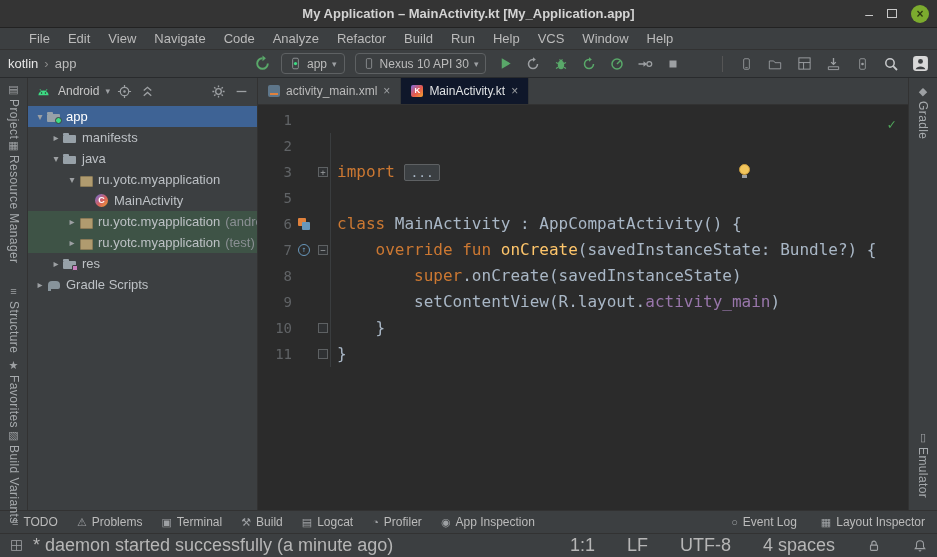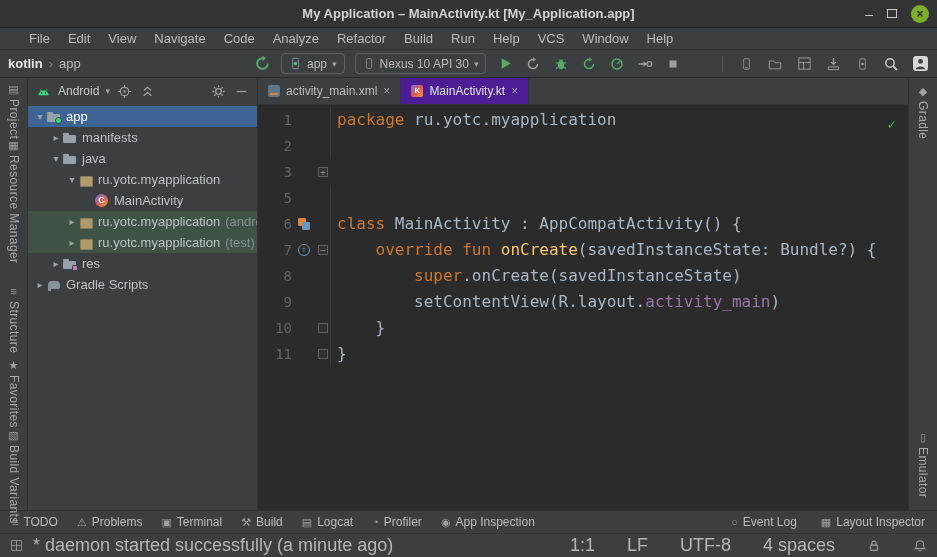--- a/index.html
+++ b/index.html
@@ -15,21 +15,21 @@
   .max-box { width:10px; height:9px; border:1px solid #c9c9c9; display:inline-block; }
   .close-btn { width:18px; height:18px; border-radius:50%; background:#7cab2e; color:#2d3a12; font-size:12px; font-weight:bold; display:flex; align-items:center; justify-content:center; }
 
   
   .menubar { height:22px; background:#3c3f41; border-bottom:1px solid #323232; display:flex; align-items:center; padding-left:20px; }
   .menu-item { padding:0 9px; font-size:13px; color:#bbb; }
 
   
   .toolbar { height:28px; background:#3c3f41; border-bottom:1px solid #292b2d; display:flex; align-items:center; padding:0 8px; }
   .crumbs { width:245px; flex:none; display:flex; align-items:center; gap:6px; font-size:13px; }
-  .crumb-root { font-weight:bold; color:#e6e6e6; }
+  .crumb-root { font-weight:normal; color:#e6e6e6; }
   .crumb-sep { color:#8a8a8a; }
   .crumb-cur { color:#bbb; }
   .tgroup { display:flex; align-items:center; gap:10px; }
   .tgroup.right { margin-left:auto; gap:11px; }
   .tico { width:18px; height:18px; display:flex; align-items:center; justify-content:center; flex:none; }
   .combo { height:21px; border:1px solid #5e6163; border-radius:4px; display:flex; align-items:center; gap:5px; padding:0 7px; font-size:12px; color:#bbb; background:#3c3f41; }
   .caret { color:#9da0a3; font-size:9px; }
   .tsep { width:1px; height:16px; background:#555; margin:0 3px; }
 
   
@@ -66,21 +66,21 @@
   .ic-kotlin-class { width:14px; height:14px; }
   .ic-kotlin-class::before { content:'C'; position:absolute; left:0; top:0; width:13px; height:13px; border-radius:50%;
     background:linear-gradient(135deg,#6c6fe0 0%,#d8605c 55%,#efa32f 100%); color:#fff; font:bold 9px/13px "Liberation Sans",sans-serif; text-align:center; }
   .ic-gradle::before { content:''; position:absolute; left:1px; top:3px; width:12px; height:8px; background:#87939a; border-radius:4px 4px 2px 2px; }
   .ic-gradle::after { content:''; position:absolute; left:1px; top:9px; width:3px; height:4px; background:#87939a; }
 
   
   .editor-area { flex:1; min-width:0; display:flex; flex-direction:column; background:#2b2b2b; }
   .tabs { height:27px; flex:none; background:#3c3f41; border-bottom:1px solid #323232; display:flex; align-items:stretch; }
   .tab { display:flex; align-items:center; gap:6px; padding:0 10px; font-size:12px; color:#bbb; border-right:1px solid #333638; }
-  .tab.active { background:#4c1d95; color:#e0e2e4; }
+  .tab.active { background:#0f172a; color:#e0e2e4; }
   .tab-close { color:#9da0a3; font-size:12px; }
   .xml-ic { width:12px; height:12px; background:#5e768a; border-radius:2px; position:relative; flex:none; }
   .xml-ic::after { content:''; position:absolute; left:2px; bottom:2px; width:8px; height:2px; background:#e0813c; }
   .kt-ic { width:12px; height:12px; border-radius:2px; background:linear-gradient(135deg,#7f6ce0,#e8594b 55%,#efa32f); position:relative; flex:none; }
   .kt-ic::after { content:'K'; position:absolute; inset:0; color:#fff; font:bold 8px/12px "Liberation Sans",sans-serif; text-align:center; }
 
   .editor { flex:1; position:relative; font-family:"DejaVu Sans Mono", monospace; font-size:16px; line-height:26px; padding-top:2px; overflow:hidden; }
   .eline { display:flex; height:26px; align-items:center; }
   .lnum { width:34px; flex:none; text-align:right; color:#606366; font-size:14px; }
   .gslot { width:24px; flex:none; display:flex; align-items:center; justify-content:center; }
@@ -396,34 +396,34 @@
           <span>MainActivity.kt</span>
           <span class="tab-close">×</span>
         </div>
       </div>
       <div class="editor">
         <span class="inspect-ok">✓</span>
       <div class="eline">
             <span class="lnum">1</span>
             <span class="gslot"></span>
             <span class="fslot"></span>
-            <span class="codeln"><span class="tok-kw">package</span><span class="tok-pl"> ru.yotc.myapplication</span></span>
           </div>
           <div class="eline">
             <span class="lnum">2</span>
             <span class="gslot"></span>
             <span class="fslot"></span>
             <span class="codeln"></span>
           </div>
           <div class="eline">
             <span class="lnum">3</span>
             <span class="gslot"></span>
             <span class="fslot">
               <span class="fold-sq">+</span>
             </span>
+            <span class="codeln"><span class="tok-kw">import</span><span class="tok-pl"> </span><span class="tok-fold">...</span><span class="bulb"></span></span>
           </div>
           <div class="eline">
             <span class="lnum">5</span>
             <span class="gslot"></span>
             <span class="fslot"></span>
             <span class="codeln"></span>
           </div>
           <div class="eline">
             <span class="lnum">6</span>
             <span class="gslot">

